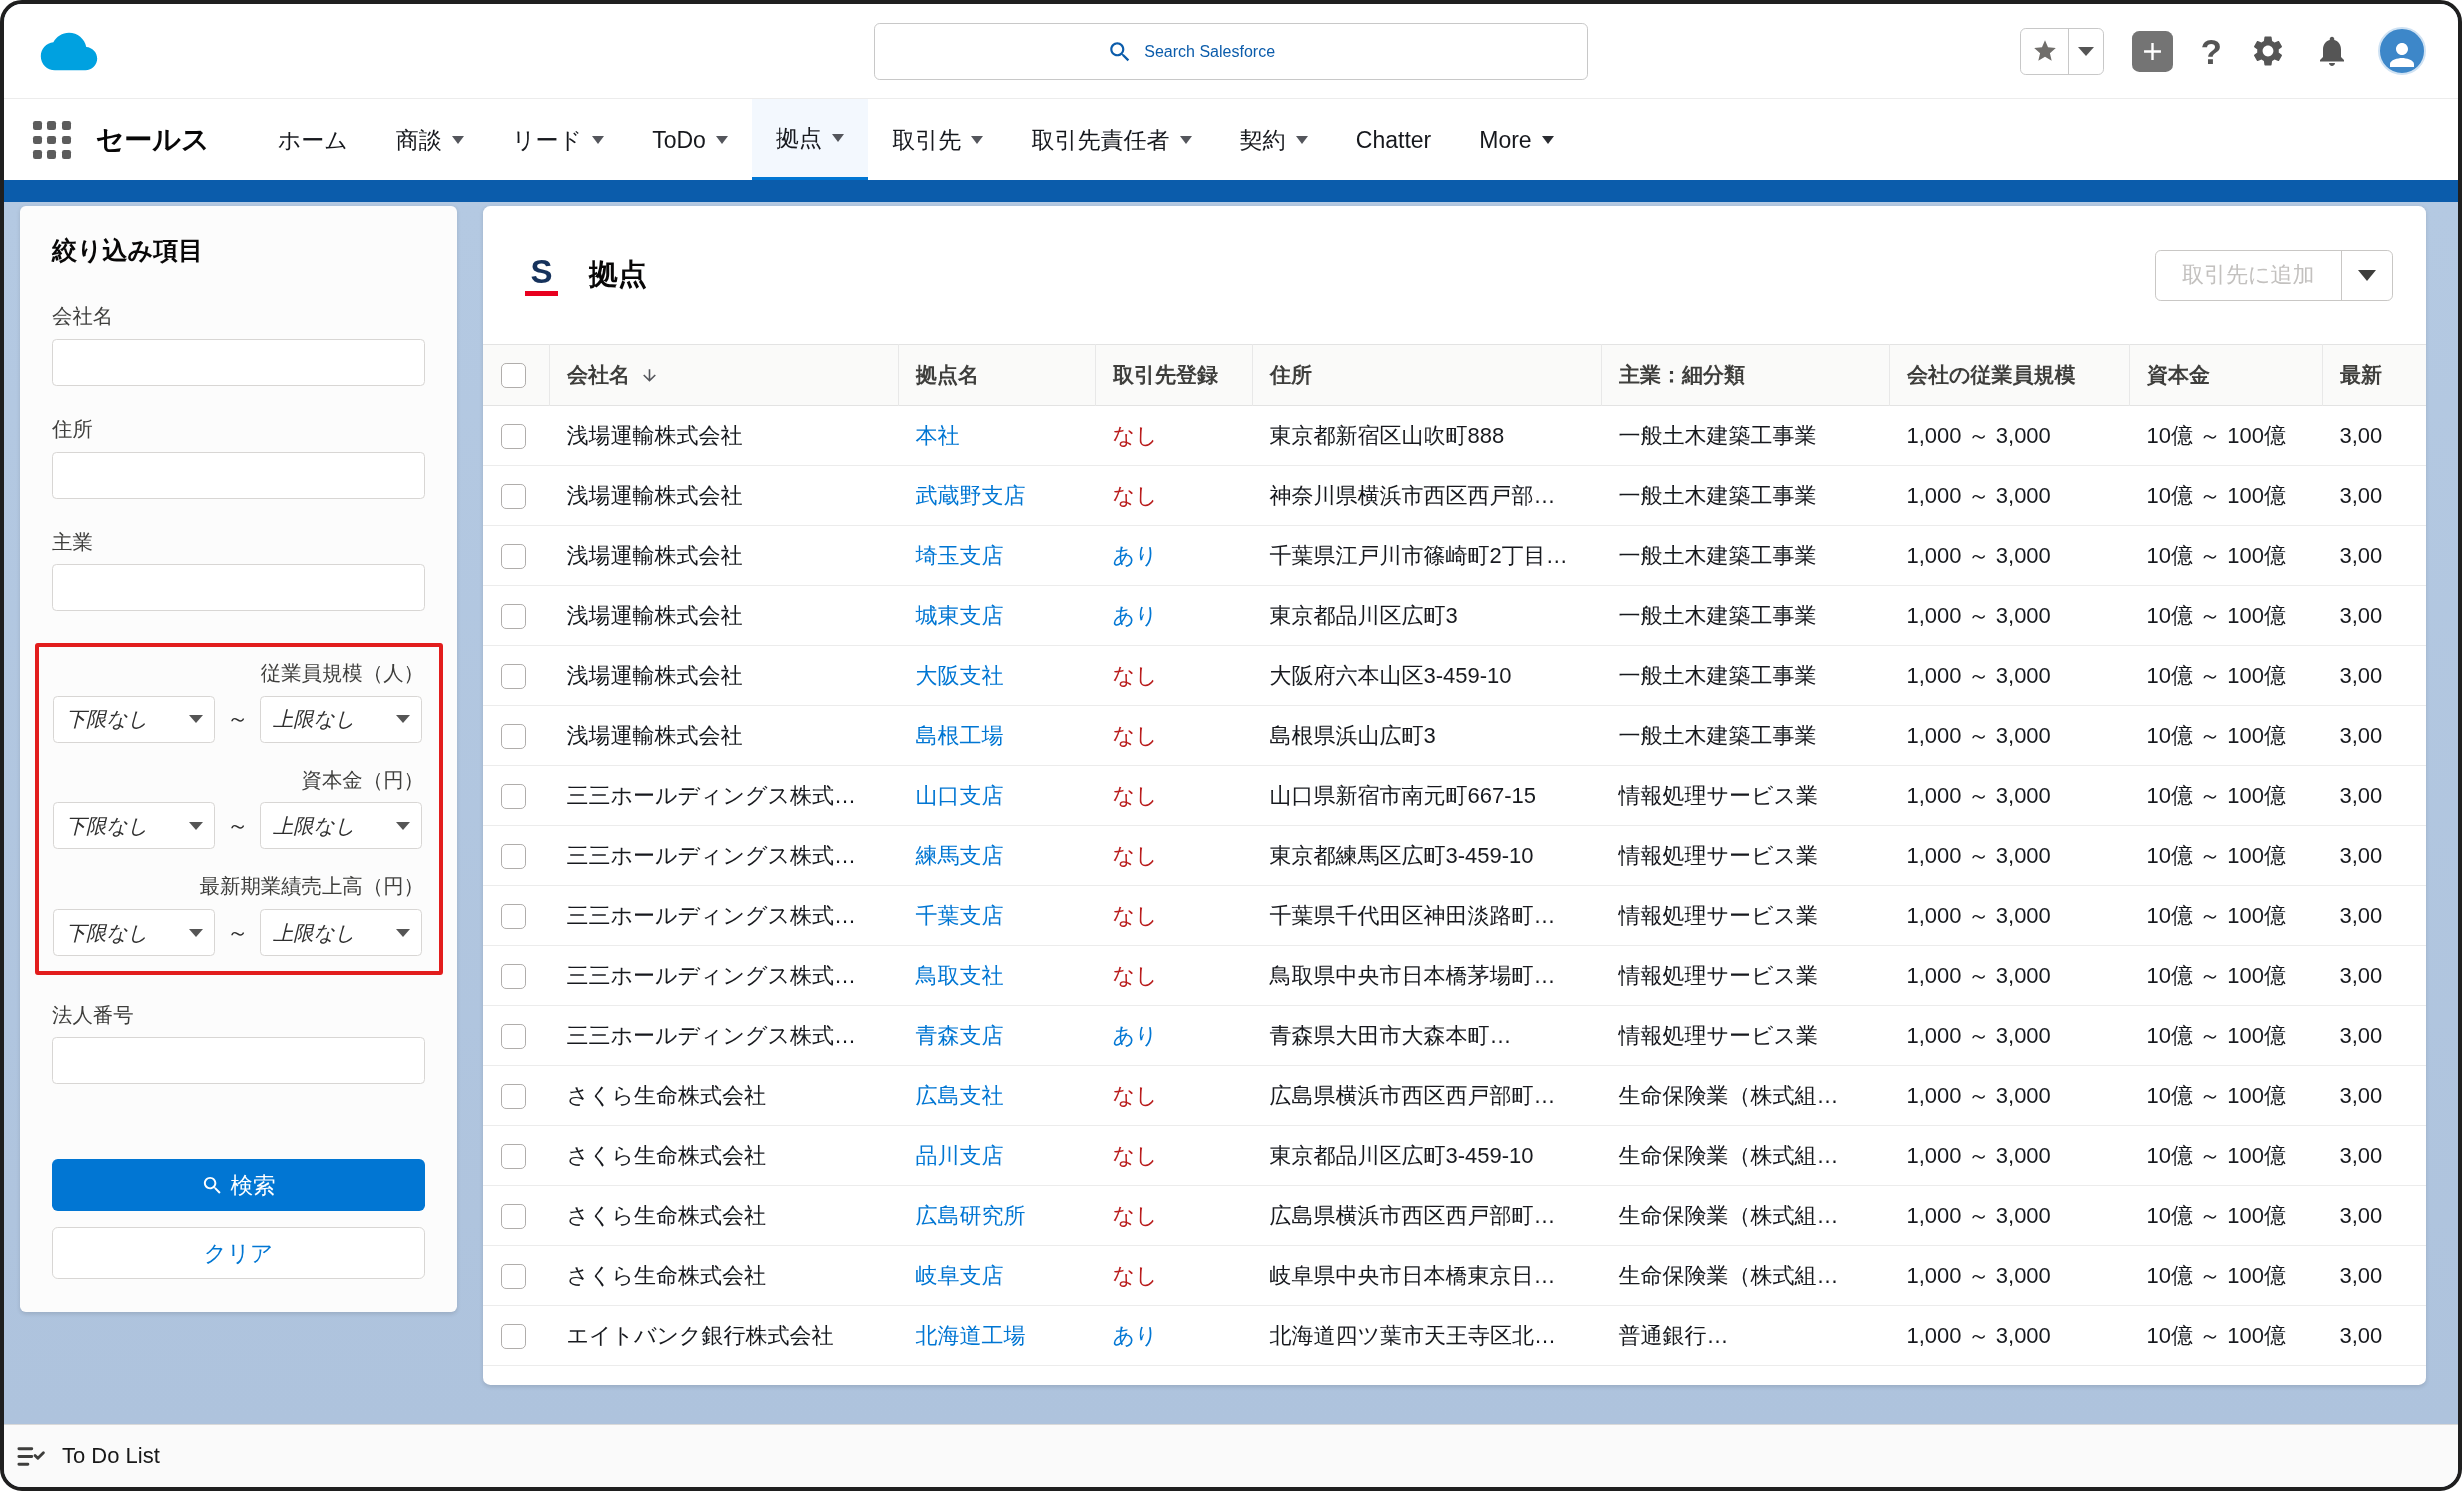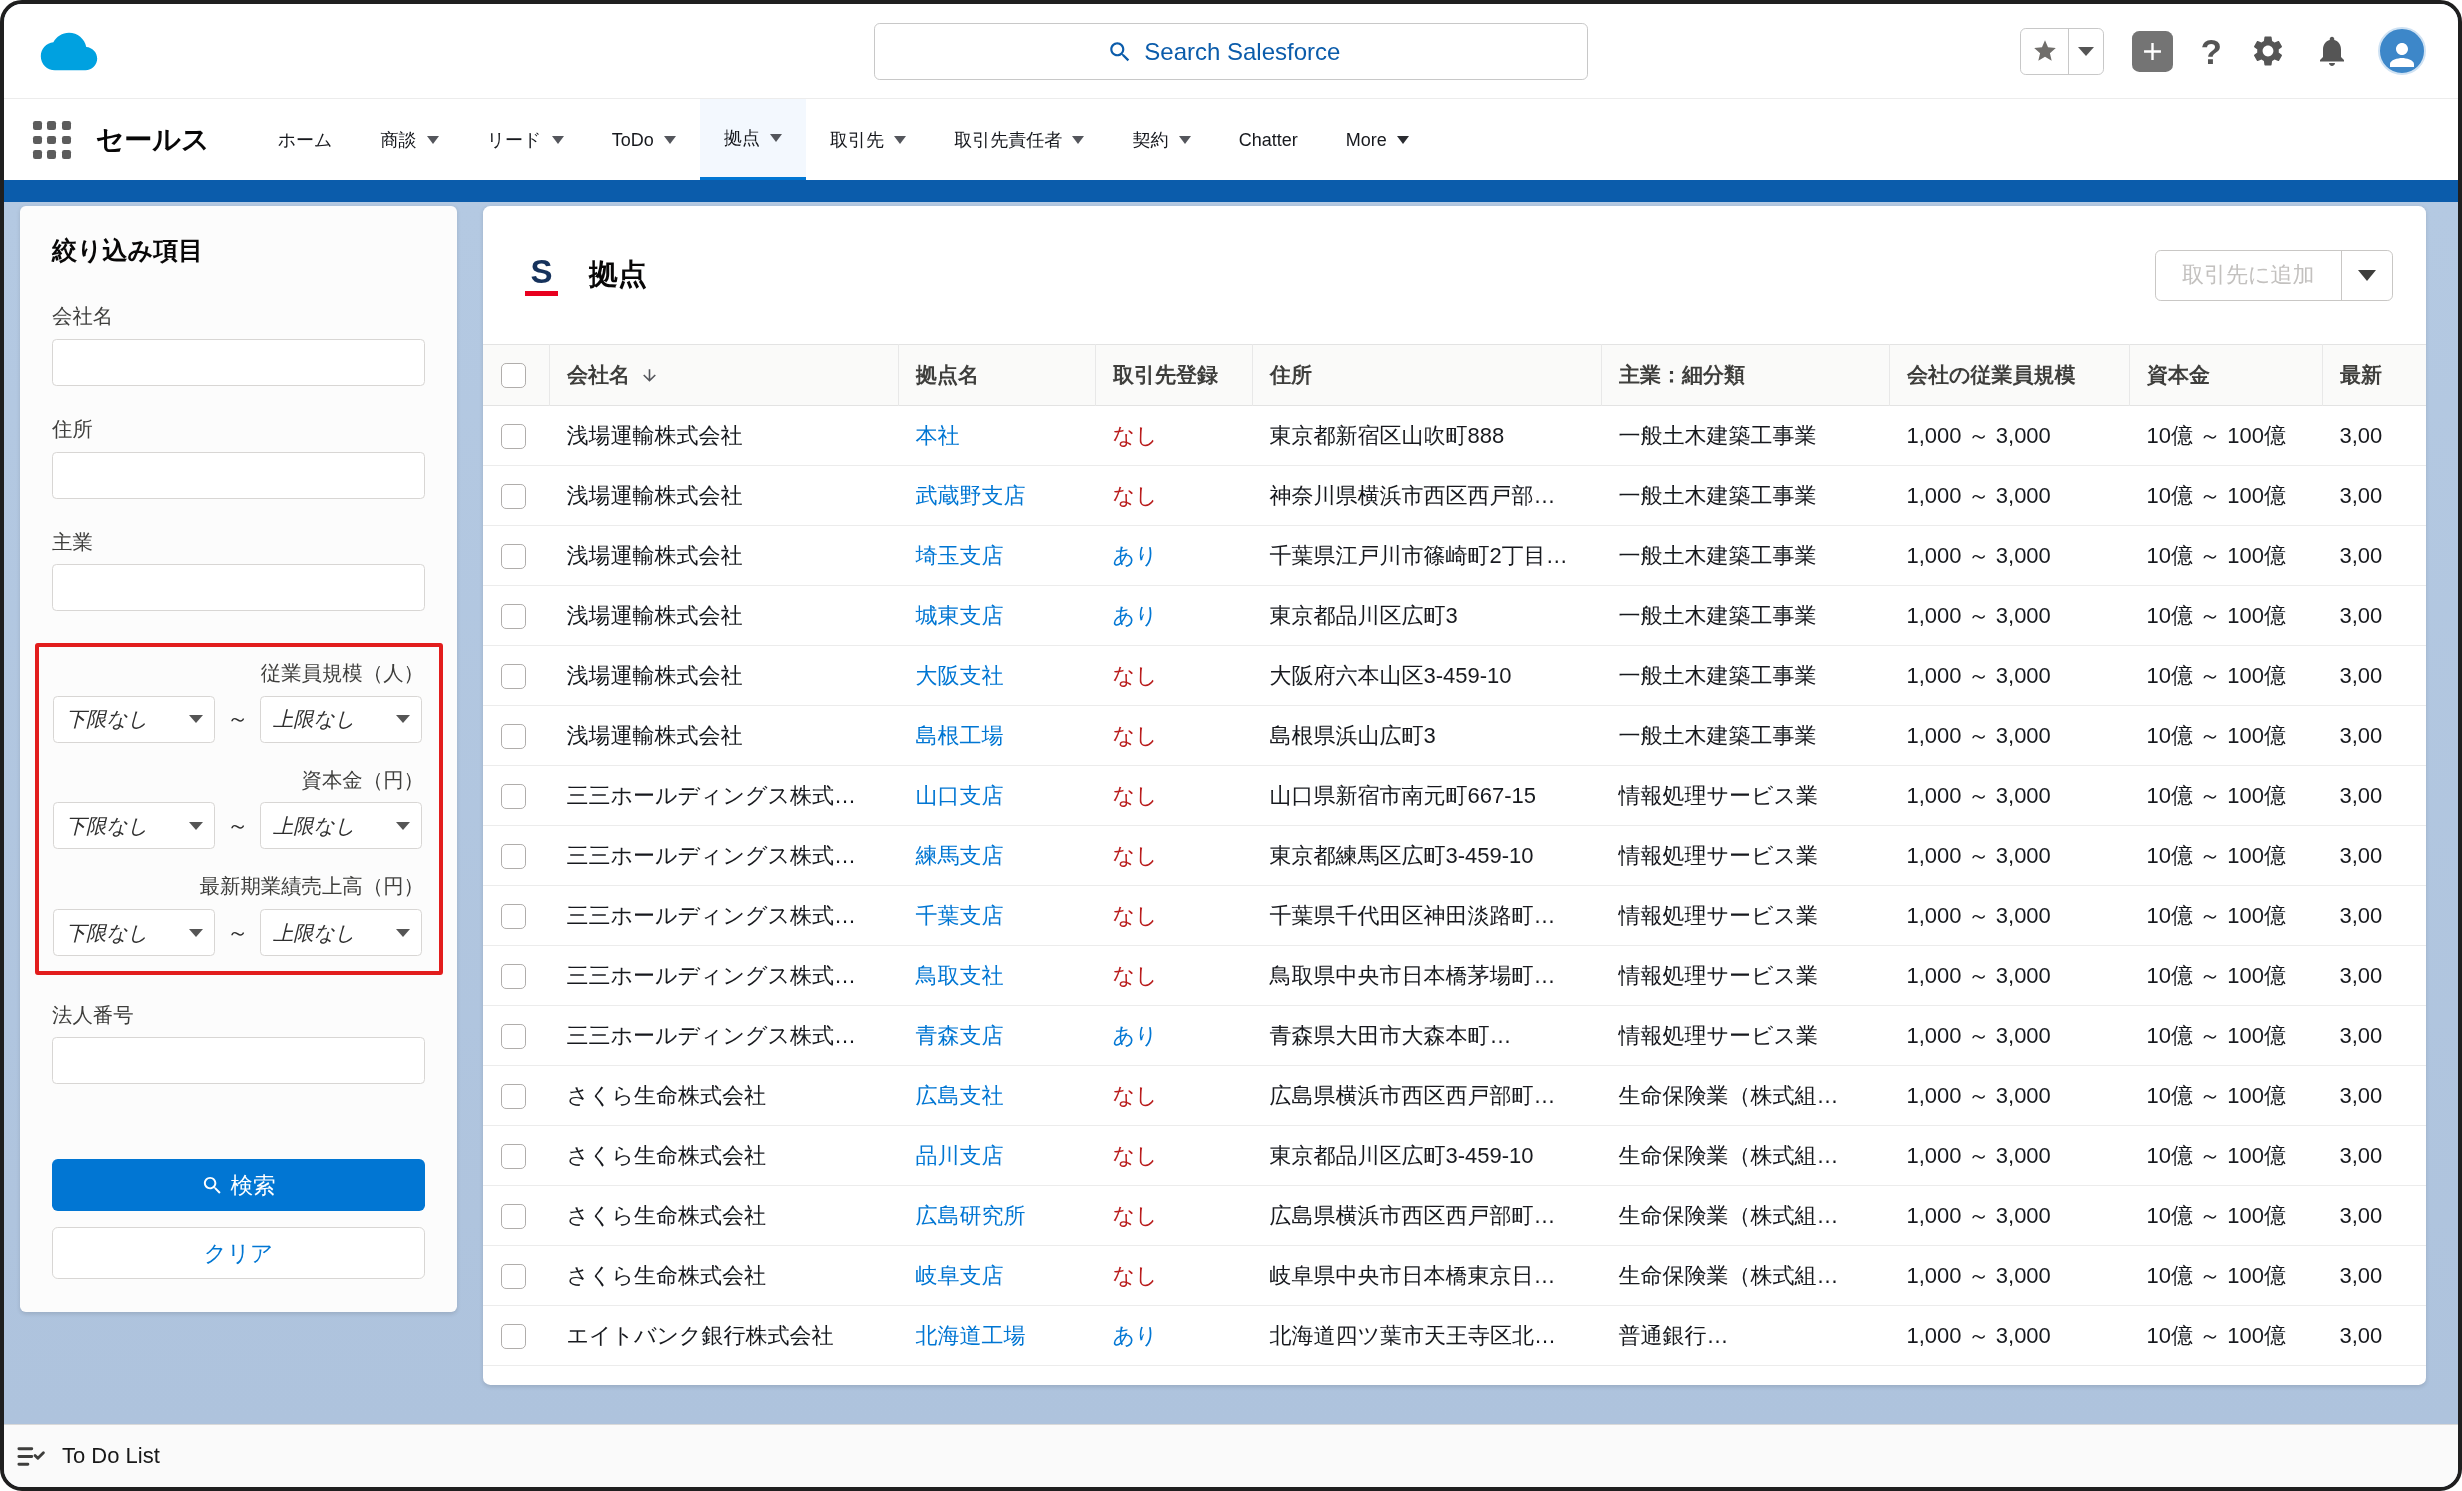--- a/index.html
+++ b/index.html
@@ -21,21 +21,21 @@
   .cloud-logo { width:66px; height:47px; display:flex; align-items:center; }
   .cloud-logo svg { width:66px; height:47px; fill:#00a1e0; }
 
   .global-search {
     position:absolute; left:50%; transform:translateX(-50%); top:19px;
     width:714px; height:57px; border:1.5px solid #c8c8c8; border-radius:5.8px;
     display:flex; align-items:center; justify-content:center; gap:11.6px; background:#fff;
   }
   .global-search svg { width:26px; height:26px; fill:#0b5cab; }
   .global-search input {
-    border:none; outline:none; font-size:24px; color:#14532d; width:211px;
+    border:none; outline:none; font-size:16px; color:#14532d; width:211px;
     font-family:inherit; background:transparent;
   }
   .global-search input::placeholder { color:#0b5cab; opacity:1; }
 
   .topbar-right { position:absolute; right:32px; top:0; bottom:0; display:flex; align-items:center; gap:28px; }
   .fav-group { height:47px; border:1.5px solid #c8c8c8; border-radius:5.8px; display:flex; align-items:stretch; overflow:hidden; background:#fff; }
   .fav-star-seg { display:flex; align-items:center; padding:0 10.2px; }
   .fav-star-seg svg { width:26px; height:26px; fill:#706e6b; }
   .fav-divider { width:1.5px; background:#c8c8c8; }
   .fav-caret-seg { display:flex; align-items:center; padding:0 8.7px; }
@@ -50,21 +50,21 @@
 
   
   .navbar {
     position:absolute; top:95px; left:0; right:0; height:82px; background:#ffffff;
     display:flex; align-items:stretch; padding-left:29px;
   }
   .waffle { align-self:center; display:grid; grid-template-columns:repeat(3,8.7px); grid-gap:5.8px; margin-right:25px; cursor:pointer; }
   .waffle i { width:8.7px; height:8.7px; border-radius:2.2px; background:#5c5c5c; }
   .app-name { align-self:center; font-size:28px; font-weight:bold; color:#080707; margin-right:44px; white-space:nowrap; }
   .nav-tabs { display:flex; align-items:stretch; }
-  .nav-tab { display:flex; align-items:center; gap:10.2px; padding:0 24px; font-size:18px; color:#16181d; white-space:nowrap; cursor:pointer; }
+  .nav-tab { display:flex; align-items:center; gap:10.2px; padding:0 24px; font-size:23px; color:#16181d; white-space:nowrap; cursor:pointer; }
   .nav-tab .tab-caret { width:0; height:0; border-left:6.6px solid transparent; border-right:6.6px solid transparent; border-top:8px solid #54565c; }
   .nav-tab.active { background:#f3f8fe; border-bottom:4.4px solid #0176d3; }
   .nav-tab.more-tab .tab-caret { border-top-color:#2a2c31; }
 
   .theme-strip { position:absolute; top:176px; left:0; right:0; height:22px; background:#0b5cab; }
 
   
   .content { position:absolute; top:198px; left:0; right:0; bottom:63px; background:linear-gradient(180deg,#b4c9e2,#aec3dd); }
 
   

